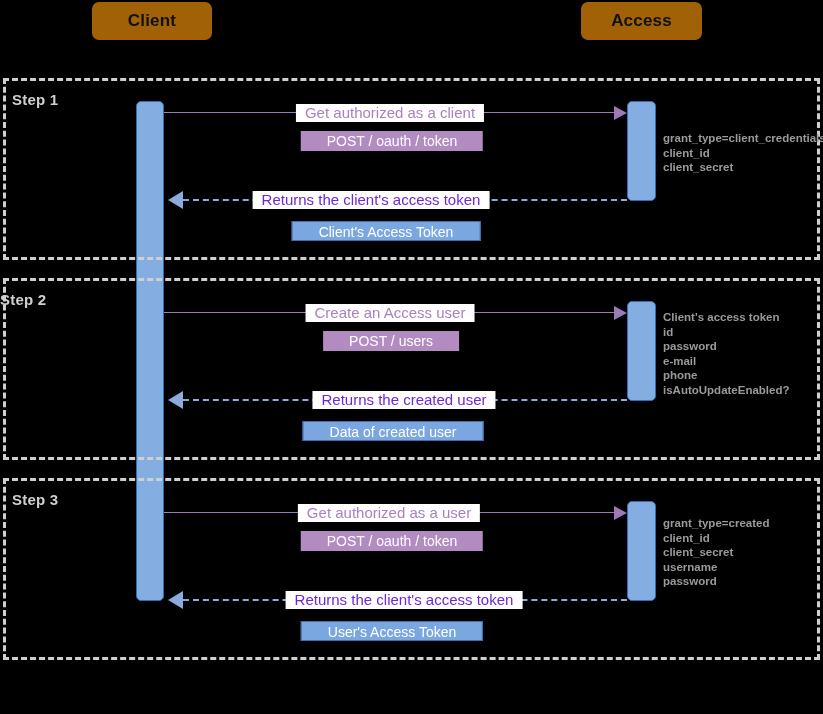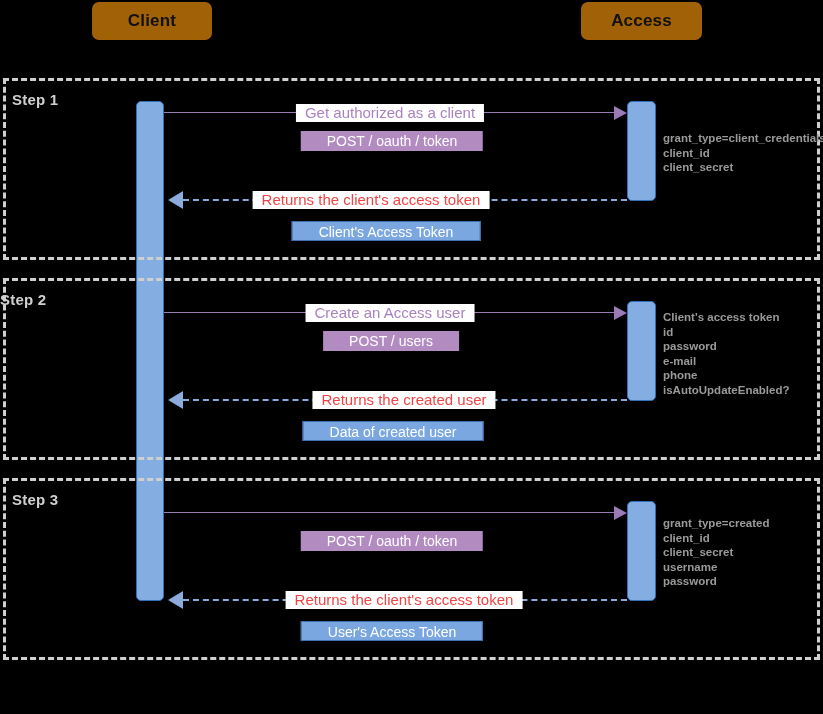--- a/index.html
+++ b/index.html
@@ -86,21 +86,21 @@
   .msg-text {
     position: absolute;
     background: #ffffff;
     font-size: 15px;
     line-height: 18px;
     white-space: nowrap;
     padding: 0 9px;
     transform: translate(-50%, -50%);
   }
   .msg-text.req { color: #A981C0; }
-  .msg-text.res { color: #ef4444; }
+  .msg-text.res { color: #6d28d9; }
 
   
   .badge {
     position: absolute;
     font-size: 14px;
     line-height: 20px;
     height: 20px;
     padding: 0 26px;
     white-space: nowrap;
     color: #ffffff;
@@ -182,20 +182,21 @@
     <div>isAutoUpdateEnabled?</div>
   </div>
 
   <div class="frame" style="left:3px; top:478px; width:817px; height:182px;"></div>
   <div class="frame-label" style="left:12px; top:491px;">Step 3</div>
 
   <div class="activation" style="left:627px; top:501px; width:29px; height:100px;"></div>
 
   <div class="msg-line" style="left:164px; top:512px; width:452px;"></div>
   <div class="arrow-head right" style="left:614px; top:506px;"></div>
+  <div class="msg-text req" style="left:389px; top:513px;">Get authorized as a user</div>
   <div class="badge purple" style="left:392px; top:531px;">POST / oauth / token</div>
 
   <div class="msg-line dashed" style="left:183px; top:599px; width:444px;"></div>
   <div class="arrow-head left-open" style="left:168px; top:591px;"></div>
   <div class="msg-text res" style="left:404px; top:600px;">Returns the client's access token</div>
   <div class="badge blue" style="left:392px; top:621px;">User's Access Token</div>
 
   <div class="note" style="left:663px; top:516px;">
     <div>grant_type=created</div>
     <div>client_id</div>

